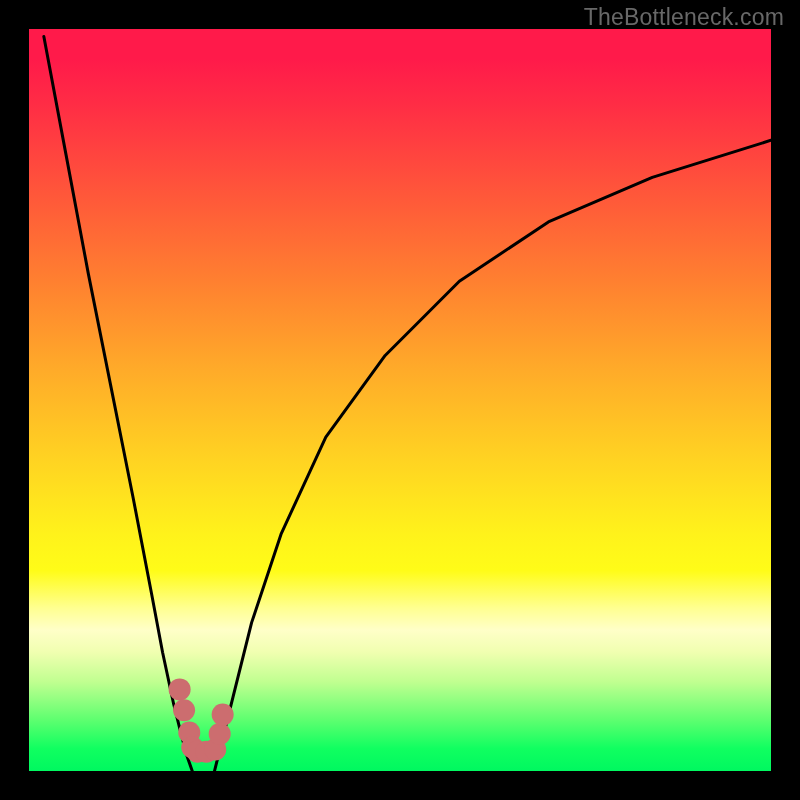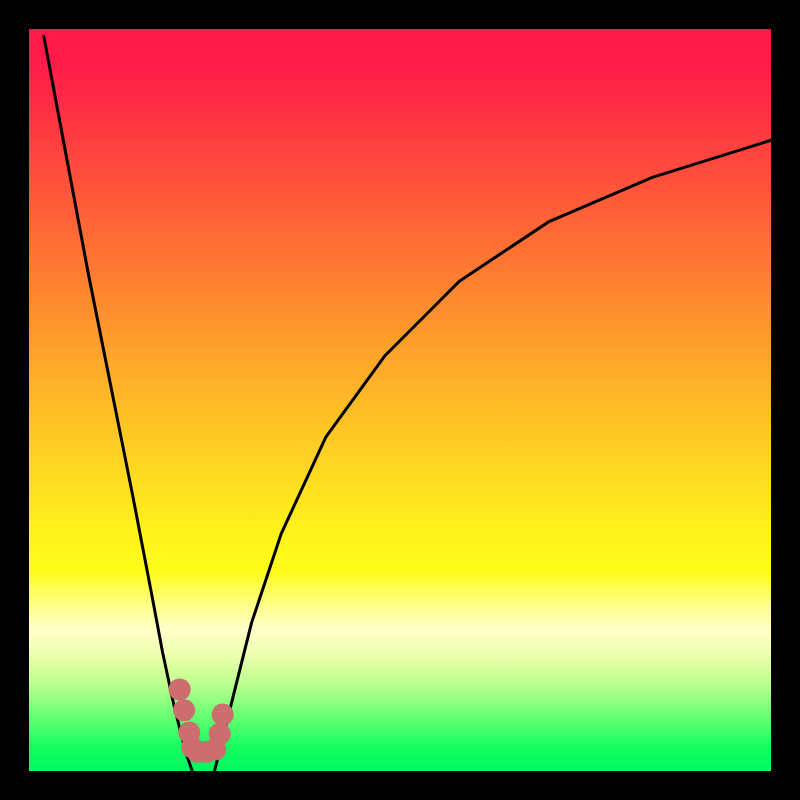--- a/index.html
+++ b/index.html
@@ -84,13 +84,14 @@
           <circle cx="160.27" cy="703.42" r="11" fill="#cc6d6f"></circle>
           <circle cx="163.24" cy="718.26" r="11" fill="#cc6d6f"></circle>
           <circle cx="168.43" cy="722.71" r="11" fill="#cc6d6f"></circle>
           <circle cx="177.34" cy="722.71" r="11" fill="#cc6d6f"></circle>
           <circle cx="186.24" cy="720.48" r="11" fill="#cc6d6f"></circle>
           <circle cx="190.69" cy="704.90" r="11" fill="#cc6d6f"></circle>
           <circle cx="193.66" cy="685.61" r="11" fill="#cc6d6f"></circle>
         </g>
     </svg>
   </div>
+  <div class="watermark">TheBottleneck.com</div>
 </div>
 
 </body></html>

